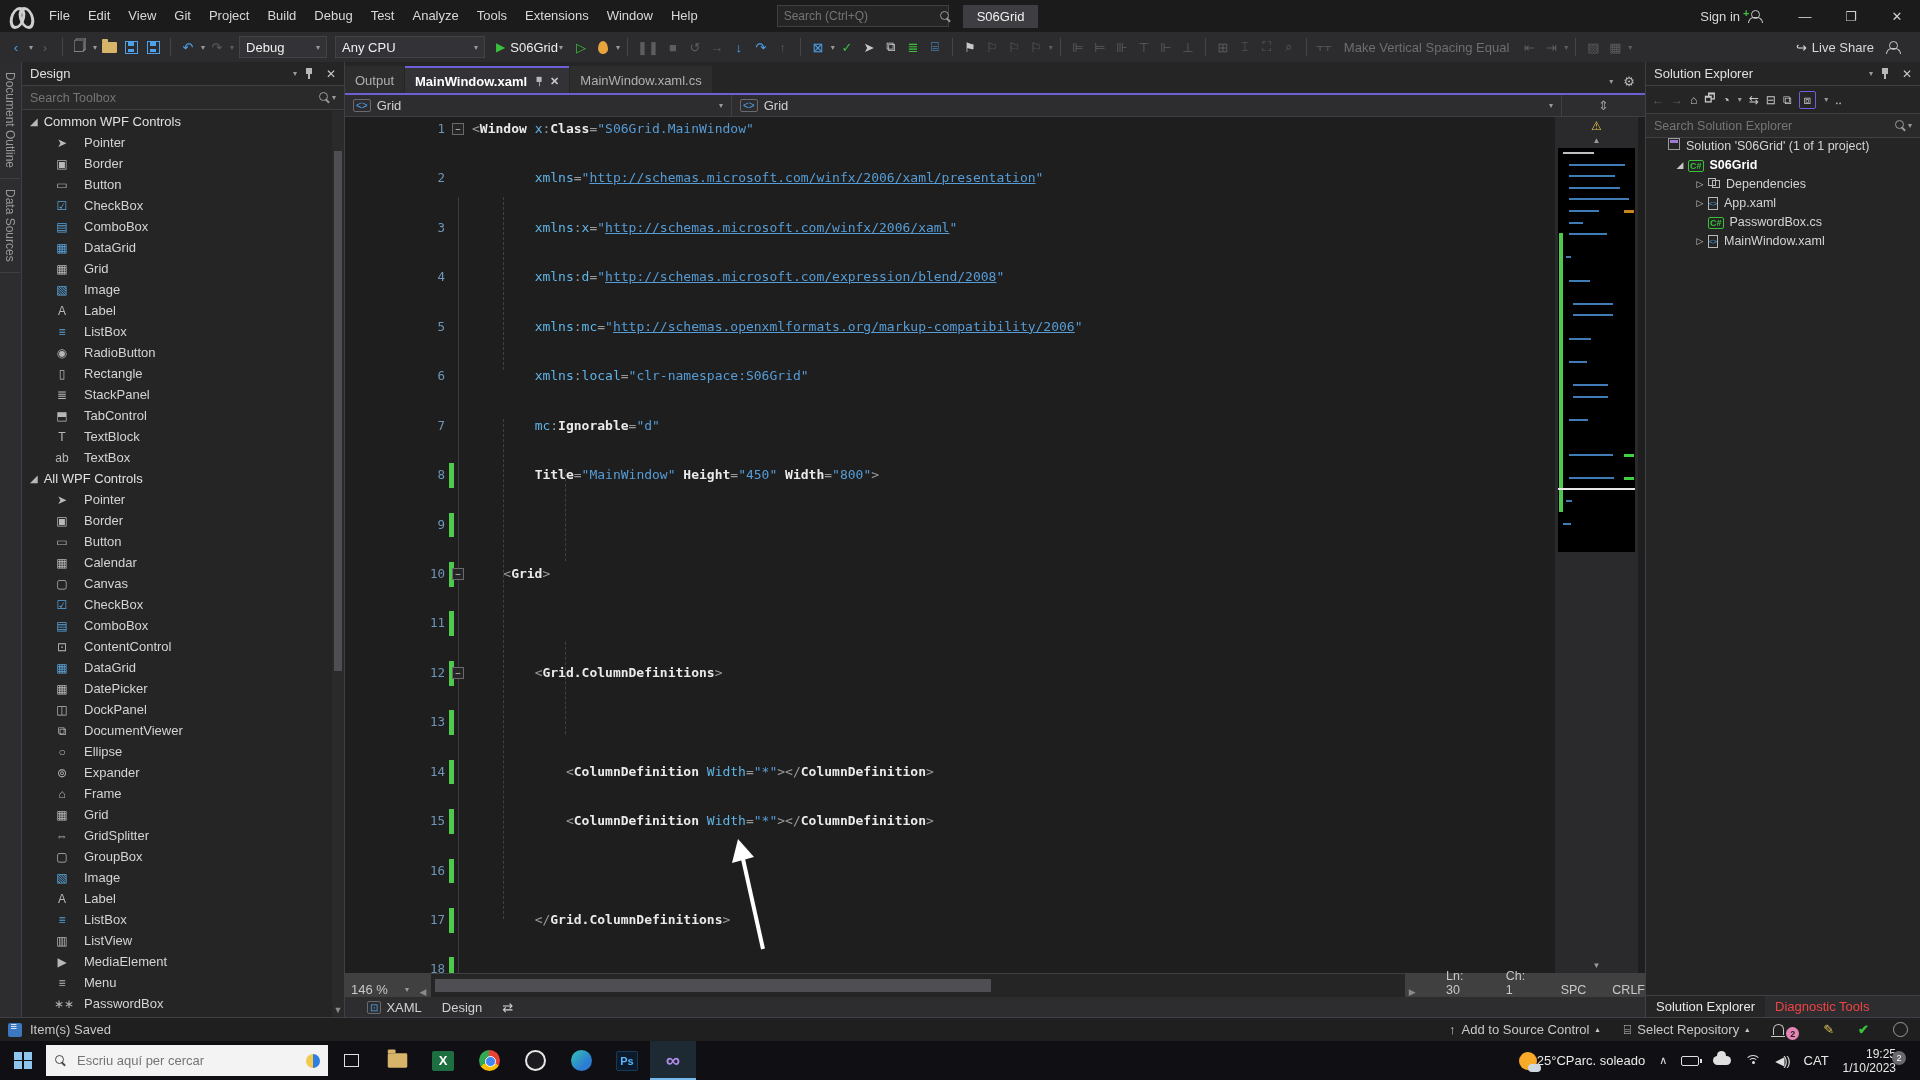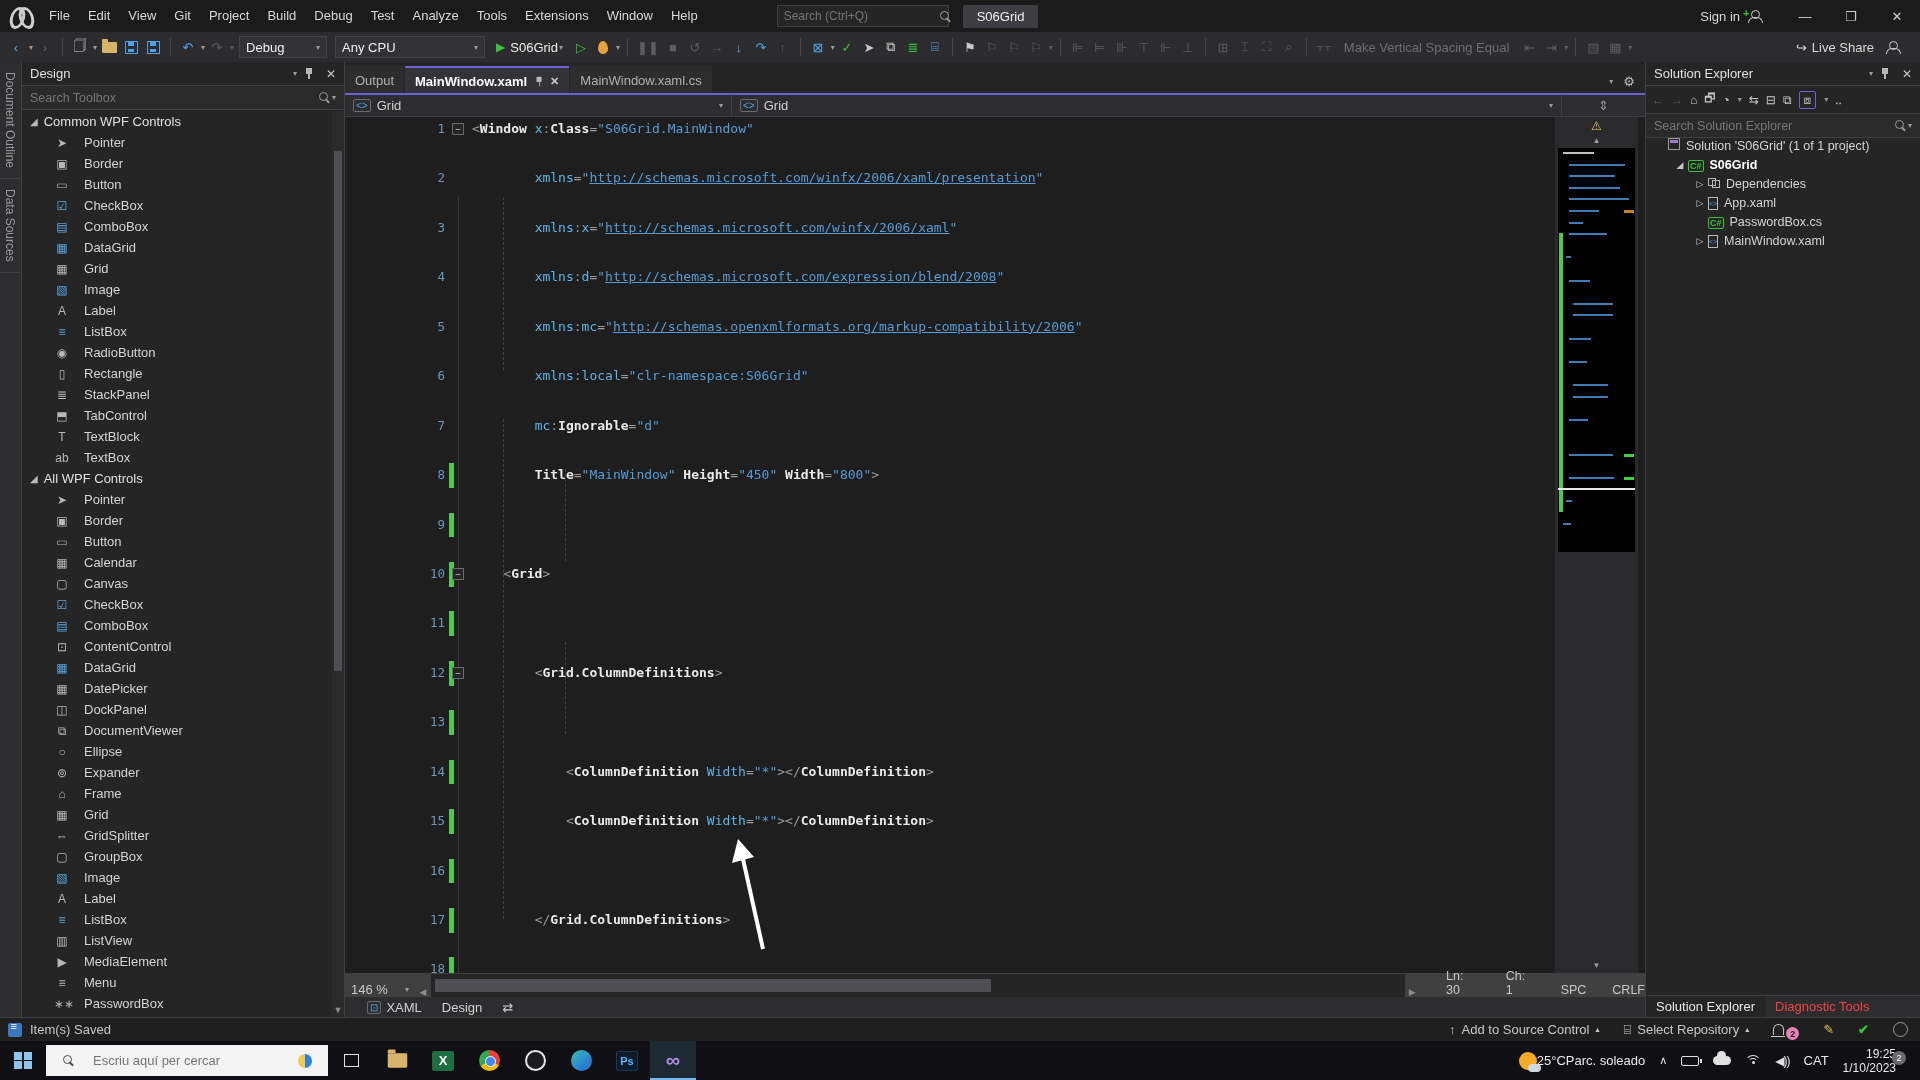--- a/index.html
+++ b/index.html
@@ -154,21 +154,21 @@
   .bell{width:11px;height:11px;border-radius:6px 6px 0 0;border:1.5px solid #c8c8c8;border-bottom:0;position:relative;display:inline-block}
   .bell:after{content:"";position:absolute;left:-3px;bottom:-2px;width:14px;height:1.5px;background:#c8c8c8}
   .badge{background:#E685B5;color:#1f1f20;border-radius:50%;font-size:9px;width:13px;height:13px;display:inline-flex;align-items:center;justify-content:center;margin-left:-4px;margin-top:8px;font-weight:bold}
   .shield{color:#3AC03A;font-weight:bold}
   .avatar-o{width:15px;height:15px;border:1.5px solid #9a9a9a;border-radius:50%}
   
   #taskbar{position:absolute;left:0;top:1041px;width:1920px;height:39px;background:#101014;display:flex;align-items:center;color:#e8e8e8}
   #startbtn{width:46px;height:100%;display:flex;align-items:center;justify-content:center}
   .winlogo{display:grid;grid-template-columns:8px 8px;grid-template-rows:8px 8px;gap:1.5px}
   .winlogo i{background:#8FC6EE}
-  #tb-search{width:282px;height:31px;background:#f3f3f3;display:flex;align-items:center;padding:0 16px;gap:18px}
+  #tb-search{width:282px;height:31px;background:#f3f3f3;display:flex;align-items:center;padding:0 8px;gap:10px}
   #tb-search .mag:before{border-color:#4a4a4a}#tb-search .mag:after{background:#4a4a4a}
   #tb-search input{flex:1;border:0;outline:0;background:transparent;color:#3b3b3b;font:13px "Liberation Sans",sans-serif}
   #search-hl{width:14px;height:14px;border-radius:50%;background:conic-gradient(#2F7FE0 0 50%,#F2C94C 50% 100%);flex:none}
   .appcell{width:46px;height:100%;display:flex;align-items:center;justify-content:center;position:relative}
   .appcell.active{background:#1e2a33;border-bottom:2px solid #76b9ed}
   .tvico{width:15px;height:13px;border:1.5px solid #e0e0e0;position:relative}
   .excel{width:22px;height:20px;background:#1D6F42;color:#fff;font-weight:bold;display:flex;align-items:center;justify-content:center;border-radius:2px}
   .chrome{width:21px;height:21px;border-radius:50%;background:conic-gradient(#EA4335 0 33%,#FBBC05 33% 66%,#34A853 66% 100%);position:relative}
   .chrome:after{content:"";position:absolute;left:6px;top:6px;width:9px;height:9px;background:#4285F4;border:1.5px solid #fff;border-radius:50%}
   .darkcircle{width:21px;height:21px;border-radius:50%;background:#1c1c20;border:2px solid #e8e8e8}

